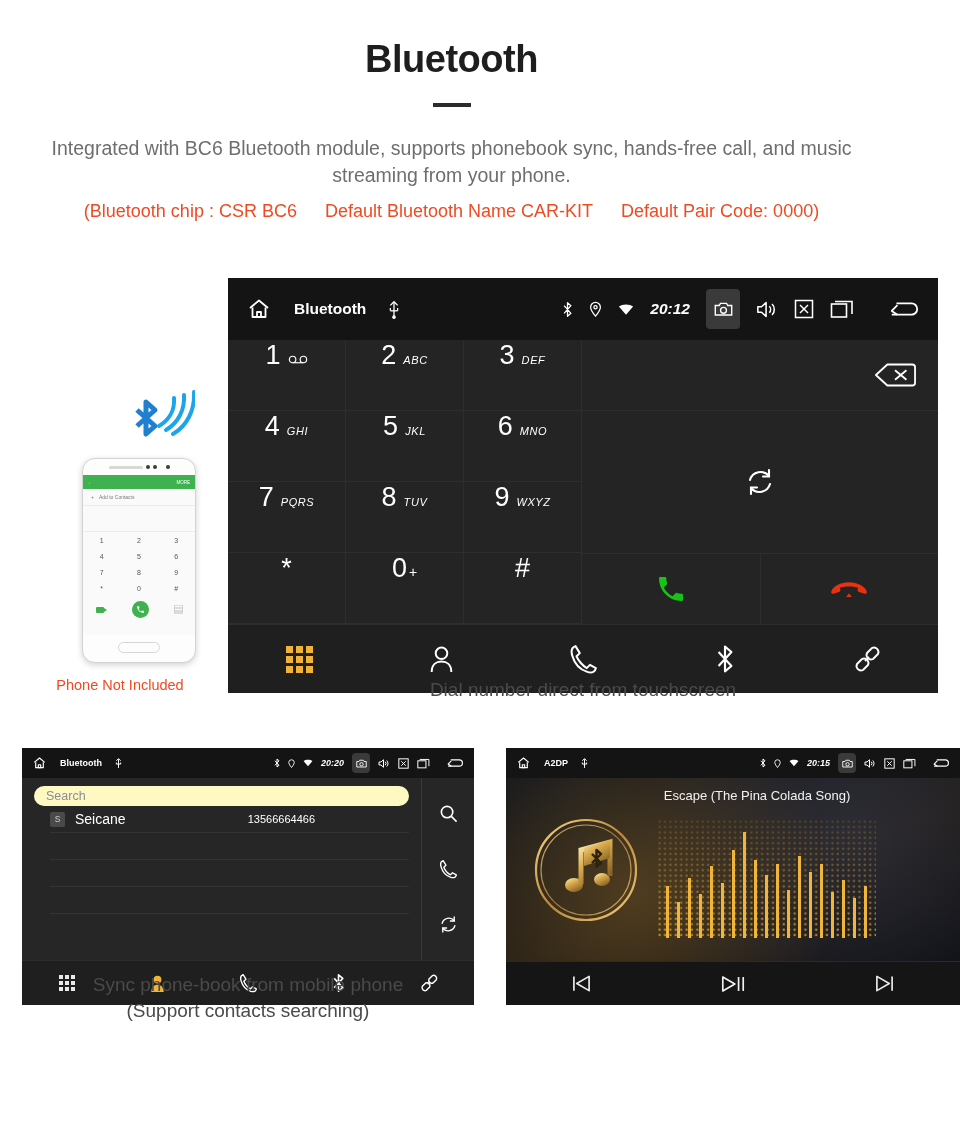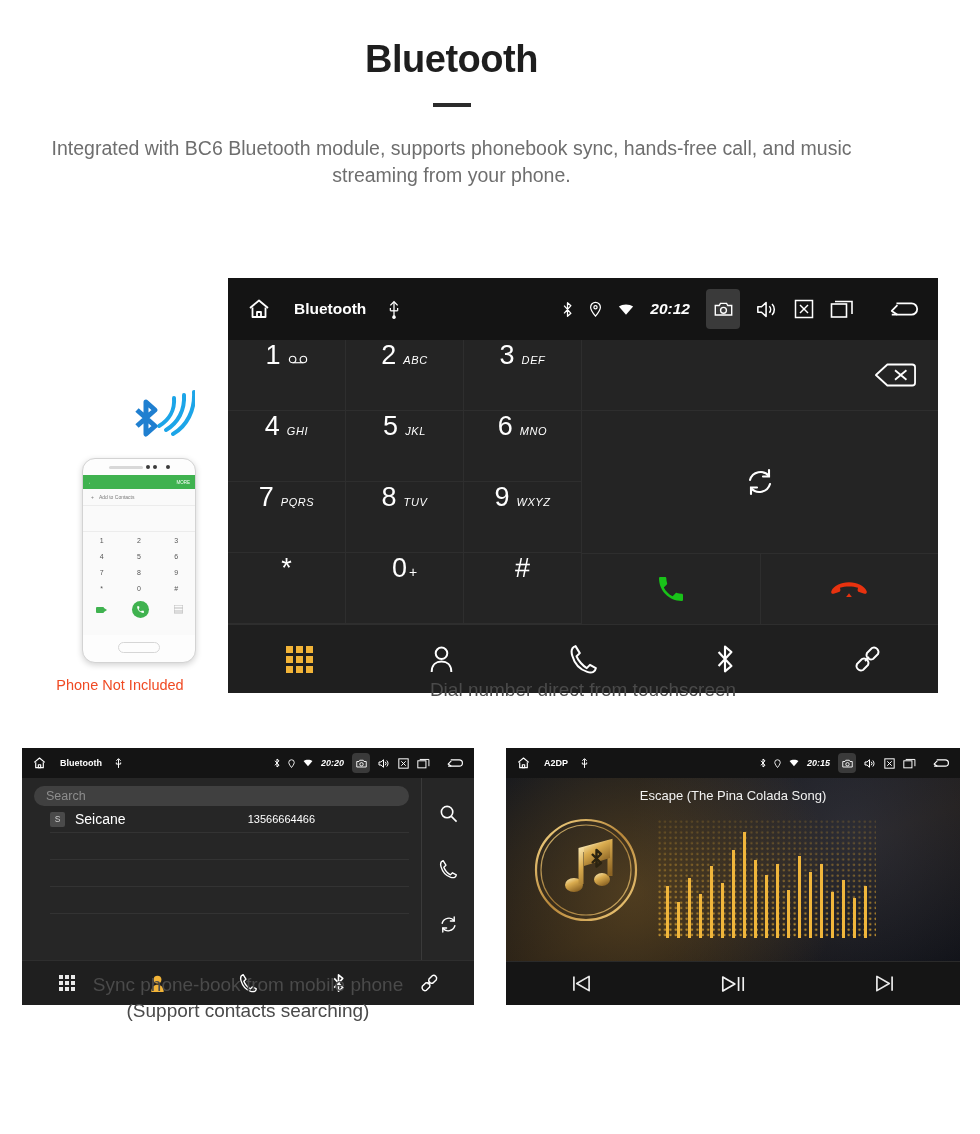--- a/index.html
+++ b/index.html
@@ -143,21 +143,21 @@
   #cap-music { left: 506px; top: 1018px; width: 454px; }
 
   
   #contacts { left: 22px; top: 748px; width: 452px; height: 257px; }
   #contacts .statusbar { height: 30px; padding: 0 10px; font-size: 9px; }
   #contacts .sb-left > * + * { margin-left: 13px; }
   #contacts .sb-right > * + * { margin-left: 8px; }
   .ct-body { display: flex; height: 182px; background:#262626; }
   .ct-main { flex: 1; padding: 8px 12px 0 12px; border-right: 1px solid #3a3a3a;}
   .search-pill {
-    height: 20px; border-radius: 11px; background: #404040;
+    height: 20px; border-radius: 11px; background: #fef9c3;
     display: flex; align-items: center; padding: 0 12px;
     color: #8d8d8d; font-size: 12.5px;
   }
   .ct-row {
     height: 27px; display: flex; align-items: center;
     border-bottom: 1px solid #333;
     margin-left: 16px; padding-right: 10px;
   }
   .ct-badge {
     width: 15px; height: 15px; background:#4a4a4a; color:#cfcfcf;
@@ -174,20 +174,21 @@
   #music { left: 506px; top: 748px; width: 454px; height: 257px; background:#0b0d12; }
   #music .statusbar { height: 30px; padding: 0 10px; font-size: 9px; }
   #music .sb-left > * + * { margin-left: 13px; }
   #music .sb-right > * + * { margin-left: 8px; }
   .mu-body {
     height: 183px; position: relative;
     background:
       radial-gradient(circle at 28% 62%, rgba(120,90,40,.55) 0%, rgba(25,25,28,0) 58%),
       radial-gradient(circle at 76% 30%, rgba(70,80,110,.35) 0%, rgba(18,20,26,0) 60%),
       linear-gradient(160deg, #11151d 0%, #201a14 55%, #0d0e12 100%);
+    padding-left: 24px;
   }
   .song {
     position: absolute; top: 10px; width: 100%; text-align: center;
     color: #f2f2f2; font-size: 13px;
   }
   .disc { position: absolute; left: 26px; top: 38px; }
   .eq { position: absolute; left: 152px; top: 42px; }
   .mu-ctrl {
     height: 44px; background: #151515; border-top: 1px solid #2a2a2a;
     display: flex; align-items: center;
@@ -195,20 +196,25 @@
   .mu-ctrl > div { flex: 1; display:flex; align-items:center; justify-content:center; }
 </style>
 </head>
 <body>
 
 <div class="page">
 
   <div class="title">Bluetooth</div>
   <div class="title-rule"></div>
   <div class="subtitle">Integrated with BC6 Bluetooth module, supports phonebook sync, hands-free call, and music streaming from your phone.</div>
+  <div class="accent-line">
+    <span>(Bluetooth chip : CSR BC6</span>
+    <span>Default Bluetooth Name CAR-KIT</span>
+    <span>Default Pair Code: 0000)</span>
+  </div>
 
   <div id="phonemock">
     <div class="bt-signal">
       <svg width="70" height="60" viewBox="0 0 70 60">
         <g fill="none" stroke="#1ca5e8" stroke-width="4" stroke-linecap="round">
           <path d="M34 36 C44 30 50 20 49 8"></path>
           <path d="M41 40 C53 33 60 20 59 5"></path>
           <path d="M48 44 C62 36 70 20 69 2"></path>
         </g>
         <path d="M12 20 L30 36 L21 44 L21 12 L30 20 L12 36" fill="none" stroke="#1f7fd0" stroke-width="5" stroke-linejoin="round"></path>

